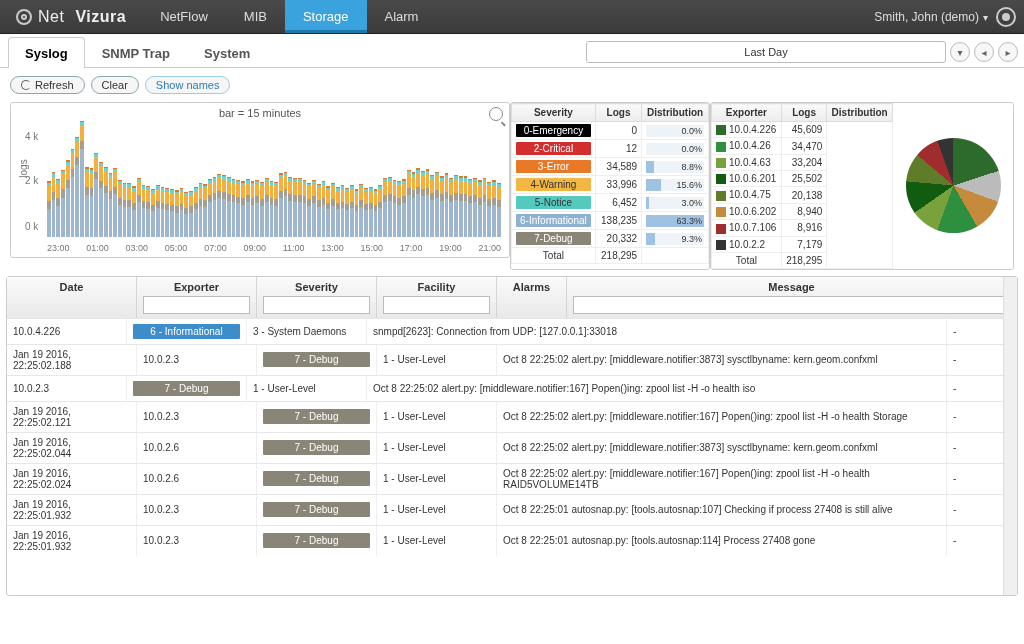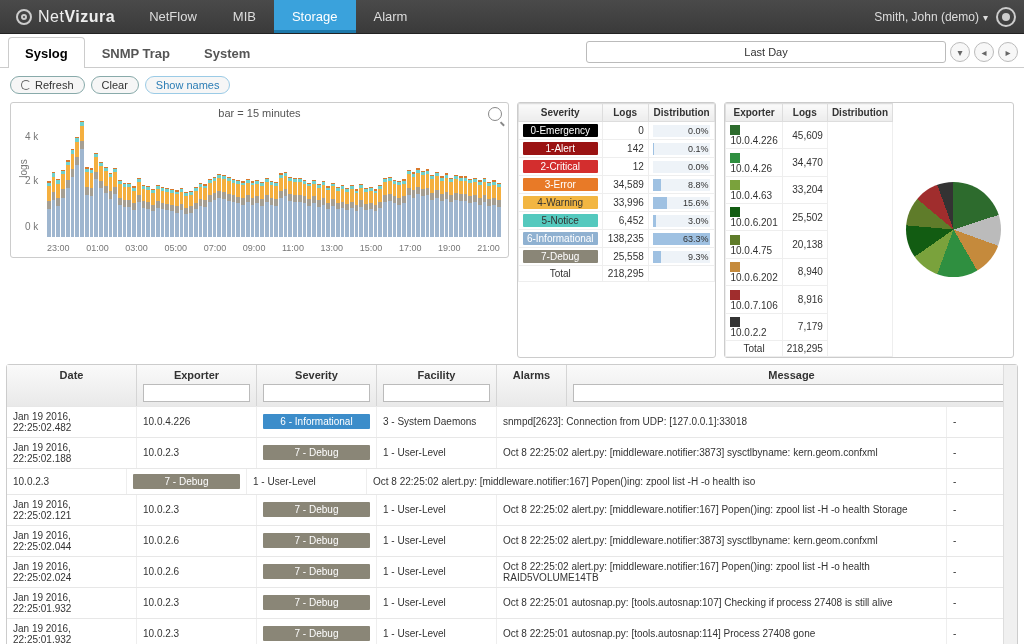--- a/index.html
+++ b/index.html
@@ -2,21 +2,21 @@
 <html><head>
 <meta charset="utf-8">
 <style>
 * { box-sizing: border-box; margin: 0; padding: 0; }
 body { font-family: Arial, Helvetica, sans-serif; font-size: 11px; color: #333; background: #fff; width: 1024px; height: 644px; overflow: hidden; }
 
 
 .topbar { background: linear-gradient(#4a4a4a,#3a3a3a); height: 34px; display: flex; align-items: stretch; color: #ddd; border-bottom: 1px solid #222;}
 .logo { display: flex; align-items: center; padding: 0 16px; font-size: 16px; color: #eee; letter-spacing: .5px;}
 .logo .net { font-weight: 400;}
-.logo .viz { font-weight: 700;}
+.logo .viz { font-weight: 700; padding-left: 11px;}
 .logo .gear-icon { width:16px; height:16px; margin-right:6px; border:2px solid #ccc; border-radius:50%; position:relative;}
 .logo .gear-icon::after{content:"";position:absolute;inset:3px;border:2px solid #ccc;border-radius:50%;}
 .topnav { display: flex; }
 .topnav .item { padding: 0 18px; line-height: 34px; cursor: pointer; font-size: 13px; color:#ddd;}
 .topnav .item.active { background:#3aa2dc; border-bottom:3px solid #1d79ab; color:#fff;}
 .topright { margin-left:auto; display:flex; align-items:center; padding:0 8px; gap:8px; font-size:12px;}
 .topright .dd::after{content:"▾"; margin-left:4px; font-size:10px;}
 .topright .cog { width:20px; height:20px; border-radius:50%; border:2px solid #ccc; position:relative;}
 .topright .cog::after{content:"";position:absolute;inset:4px;background:#ccc;border-radius:50%;}
 
@@ -30,21 +30,21 @@
 .daterange { width:360px; height:22px; border:1px solid #bbb; border-radius:3px; background:#fff; text-align:center; line-height:20px; font-size:11px;}
 .circ-btn { width:20px;height:20px;border:1px solid #bbb;border-radius:50%;background:#f7f7f7;display:flex;align-items:center;justify-content:center;cursor:pointer;font-size:10px;color:#666;}
 
 
 .btnrow { display:flex; gap:6px; padding:8px 10px;}
 .pillbtn { border:1px solid #8aa; border-radius:10px; padding:2px 10px; background:#f6f6f6; font-size:11px; cursor:pointer; display:flex; align-items:center; gap:4px;}
 .pillbtn.link{ color:#2b7db5; border-color:#9bcbe6;}
 .pillbtn .refresh-icon{ width:10px;height:10px;border:1.5px solid #666;border-right-color:transparent;border-radius:50%;}
 
 
-.panels { display:flex; gap:8px; padding:0 10px;}
+.panels { display:flex; padding:0 10px;}
 .chart-card, .sev-card, .exp-card { border:1px solid #ccc; border-radius:3px; background:#fff;}
 .chart-card { width:500px; height:156px; position:relative;}
 .chart-title{ text-align:center; font-size:11px; padding:4px 0; color:#555;}
 .chart-mag {position:absolute; right:6px; top:4px; width:14px;height:14px; border:1.5px solid #888;border-radius:50%;}
 .chart-mag::after{content:"";position:absolute;right:-4px;bottom:-4px;width:5px;height:1.5px;background:#888;transform:rotate(45deg);}
 .chart-area { position:absolute; left:36px; right:8px; top:20px; bottom:20px; }
 .ylabel{position:absolute; left:3px; top:60px; transform:rotate(-90deg); font-size:10px; color:#777;}
 .ytick{position:absolute; left:14px; font-size:10px; color:#777;}
 .xticks{position:absolute;left:36px;right:8px;bottom:4px;display:flex;justify-content:space-between;font-size:9px;color:#777;}
 .bars{position:absolute;inset:0;display:flex;align-items:flex-end;gap:1px;}
@@ -850,30 +850,20 @@
             <th>Logs</th>
             <th>Distribution</th>
           </tr>
           <tr>
             <td><span class="sev-label sev-0">0-Emergency</span></td>
             <td>0</td>
             <td>
               <div class="distbar">
                 <span style="width:0%"></span>
                 <em>0.0%</em>
-              </div>
-            </td>
-          </tr>
-          <tr>
-            <td><span class="sev-label sev-1">1-Alert</span></td>
-            <td>142</td>
-            <td>
-              <div class="distbar">
-                <span style="width:0.5%"></span>
-                <em>0.1%</em>
               </div>
             </td>
           </tr>
           <tr>
             <td><span class="sev-label sev-2">2-Critical</span></td>
             <td>12</td>
             <td>
               <div class="distbar">
                 <span style="width:0%"></span>
                 <em>0.0%</em>
@@ -915,21 +905,21 @@
             <td>138,235</td>
             <td>
               <div class="distbar">
                 <span style="width:100%"></span>
                 <em>63.3%</em>
               </div>
             </td>
           </tr>
           <tr>
             <td><span class="sev-label sev-7">7-Debug</span></td>
-            <td>25,558</td>
+            <td>20,332</td>
             <td>
               <div class="distbar">
                 <span style="width:15%"></span>
                 <em>9.3%</em>
               </div>
             </td>
           </tr>
           <tr>
             <td style="text-align:center">Total</td>
             <td>218,295</td>
@@ -998,21 +988,20 @@
   <div class="ghead" id="ghead">
       <div class="gcol c-date">Date</div>
       <div class="gcol c-exp">Exporter<input class="f" style=""></div>
       <div class="gcol c-sev">Severity<input class="f" style=""></div>
       <div class="gcol c-fac">Facility<input class="f" style=""></div>
       <div class="gcol c-alarm">Alarms</div>
       <div class="gcol c-msg">Message<input class="f" style=""></div>
     </div>
   <div class="gbody" id="gbody">
       <div class="grow">
-        <div class="gcell c-date">Jan 19 2016, 22:25:02.482</div>
         <div class="gcell c-exp">10.0.4.226</div>
         <div class="gcell c-sev">
           <span class="sev-pill sel">6 - Informational</span>
         </div>
         <div class="gcell c-fac">3 - System Daemons</div>
         <div class="gcell c-msg">snmpd[2623]: Connection from UDP: [127.0.0.1]:33018</div>
         <div class="gcell c-alarm">-</div>
       </div>
       <div class="grow">
         <div class="gcell c-date">Jan 19 2016, 22:25:02.188</div>

